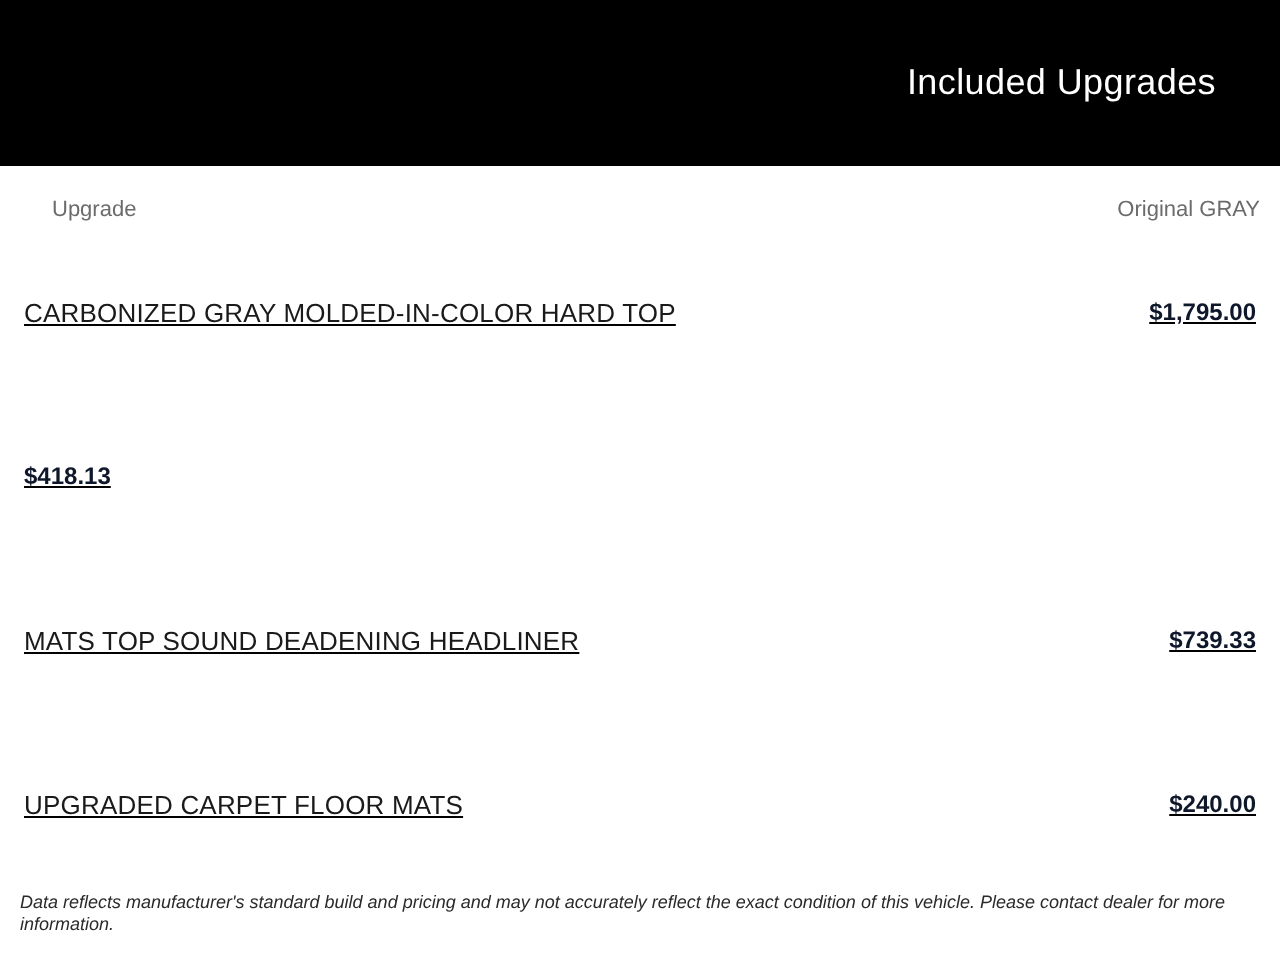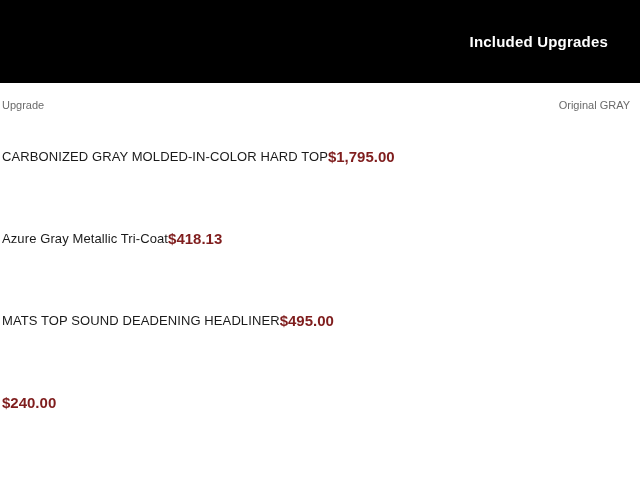--- a/index.html
+++ b/index.html
@@ -18,50 +18,52 @@
   .hero {
     height: 83px;
     background: #000000;
     display: flex;
     align-items: center;
     justify-content: flex-end;
     padding-right: 32px;
   }
   .hero-title {
     color: #ffffff;
-    font-size: 15px;
-    font-weight: 700;
+    font-size: 18px;
+    font-weight: 400;
     letter-spacing: 0.2px;
   }
   .thead {
     display: flex;
     align-items: flex-start;
     justify-content: space-between;
-    padding: 16px 10px 3px 2px;
+    padding: 16px 10px 3px 26px;
   }
   .thead span {
     font-size: 11px;
     line-height: 13px;
     color: #6b6b6b;
   }
   .row {
     height: 82px;
     display: flex;
     align-items: center;
-    padding: 0 2px;
+    justify-content: space-between;
+    padding: 0 12px;
+    text-decoration: underline;
   }
   .row-label {
     font-size: 13px;
     color: #1a1a1a;
     letter-spacing: 0.1px;
   }
   .row-price {
-    font-size: 15px;
+    font-size: 12px;
     font-weight: 700;
-    color: #7f1d1d;
+    color: #0f172a;
   }
   .disclaimer {
     padding: 3px 10px 0 10px;
     font-size: 9px;
     line-height: 11px;
     font-style: italic;
     color: #2b2b2b;
   }
 </style>
 </head>
@@ -77,27 +79,28 @@
     <span>Upgrade</span>
     <span>Original GRAY</span>
   </div>
 
   <div class="row">
     <span class="row-label">CARBONIZED GRAY MOLDED-IN-COLOR HARD TOP</span>
     <span class="row-price">$1,795.00</span>
   </div>
 
   <div class="row">
-    <span class="row-label">Azure Gray Metallic Tri-Coat</span>
     <span class="row-price">$418.13</span>
   </div>
 
   <div class="row">
     <span class="row-label">MATS TOP SOUND DEADENING HEADLINER</span>
-    <span class="row-price">$495.00</span>
+    <span class="row-price">$739.33</span>
   </div>
 
   <div class="row">
+    <span class="row-label">UPGRADED CARPET FLOOR MATS</span>
     <span class="row-price">$240.00</span>
   </div>
 
+  <div class="disclaimer">Data reflects manufacturer's standard build and pricing and may not accurately reflect the exact condition of this vehicle. Please contact dealer for more information.</div>
 
 </div>
 
 </body></html>

